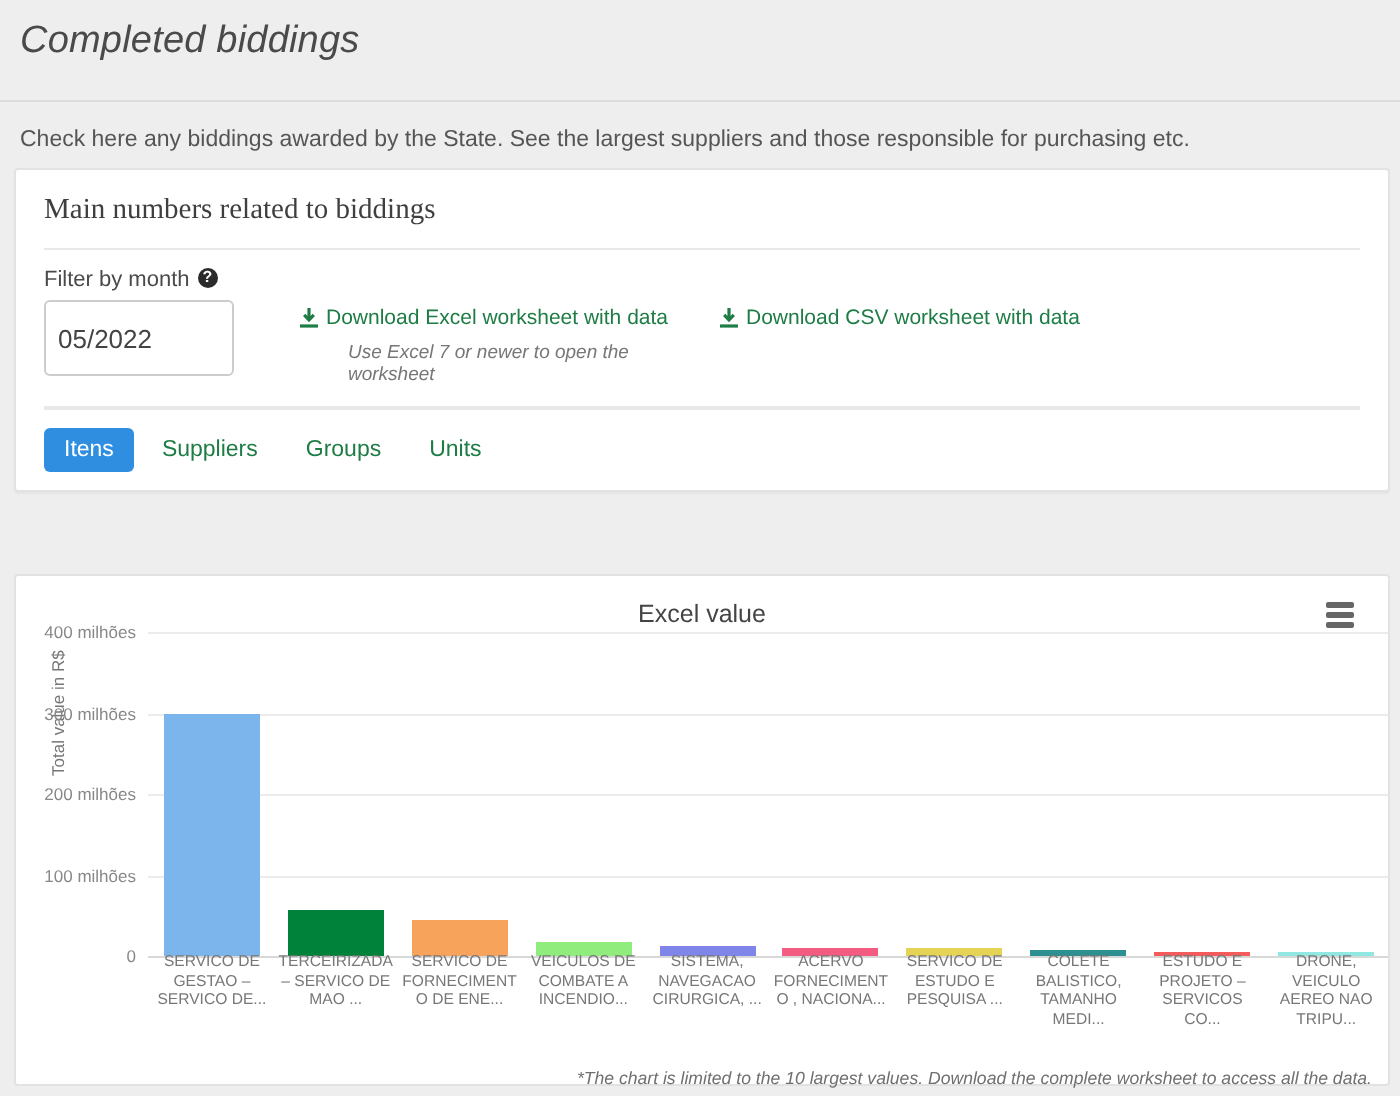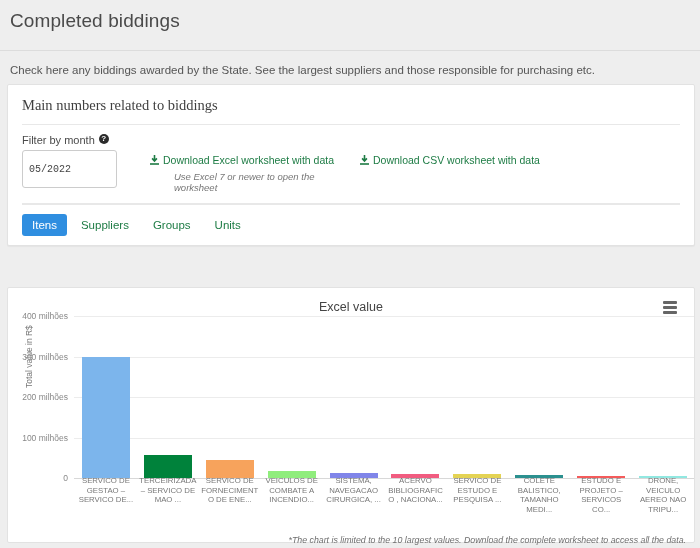--- a/index.html
+++ b/index.html
@@ -17,20 +17,21 @@
   #page-root {
     width: 700px;
     height: 548px;
     position: relative;
     background: #eeeeee;
   }
 
   
   .page-header {
     padding: 8px 10px 10px 10px;
+    font-style: italic;
   }
   .page-title {
     font-size: 19px;
     font-weight: 400;
     color: #4a4a4a;
     line-height: 26px;
     margin: 0;
     letter-spacing: 0.1px;
   }
   .header-divider {
@@ -98,24 +99,24 @@
     line-height: 10px;
     text-align: center;
     font-weight: bold;
     cursor: pointer;
   }
   .month-input {
     width: 95px;
     height: 21px;
     border: 1px solid #ccc;
     border-radius: 3px;
-    font-size: 10px;
+    font-size: 13px;
     color: #444;
     padding: 18px 6px;
-    font-family: Liberation Mono, monospace;
+    font-family: Liberation Sans, sans-serif;
     background: #fff;
     box-sizing: border-box;
   }
   .dl-col {
     flex: 0 0 auto;
     padding-top: 17px;
   }
   .dl-col.excel { width: 210px; }
   .dl-link {
     font-size: 10.5px;
@@ -425,21 +426,21 @@
           <div class="bar-slot">
             <div class="bar" style="height: 2px; background: rgb(145, 232, 225);"></div>
           </div>
         </div>
       <div class="xlabels" id="xlabels">
           <div class="xlabel">SERVICO DE GESTAO – SERVICO DE...</div>
           <div class="xlabel">TERCEIRIZADA – SERVICO DE MAO ...</div>
           <div class="xlabel">SERVICO DE FORNECIMENTO DE ENE...</div>
           <div class="xlabel">VEICULOS DE COMBATE A INCENDIO...</div>
           <div class="xlabel">SISTEMA, NAVEGACAO CIRURGICA, ...</div>
-          <div class="xlabel">ACERVO BIBLIOGRAFICO , NACIONA...</div>
+          <div class="xlabel">ACERVO FORNECIMENTO , NACIONA...</div>
           <div class="xlabel">SERVICO DE ESTUDO E PESQUISA ...</div>
           <div class="xlabel">COLETE BALISTICO, TAMANHO MEDI...</div>
           <div class="xlabel">ESTUDO E PROJETO – SERVICOS CO...</div>
           <div class="xlabel">DRONE, VEICULO AEREO NAO TRIPU...</div>
         </div>
     </div>
   </div>
 
   <div class="footnote-wrap">
     <span class="footnote">*The chart is limited to the 10 largest values. Download the complete worksheet to access all the data.</span>

